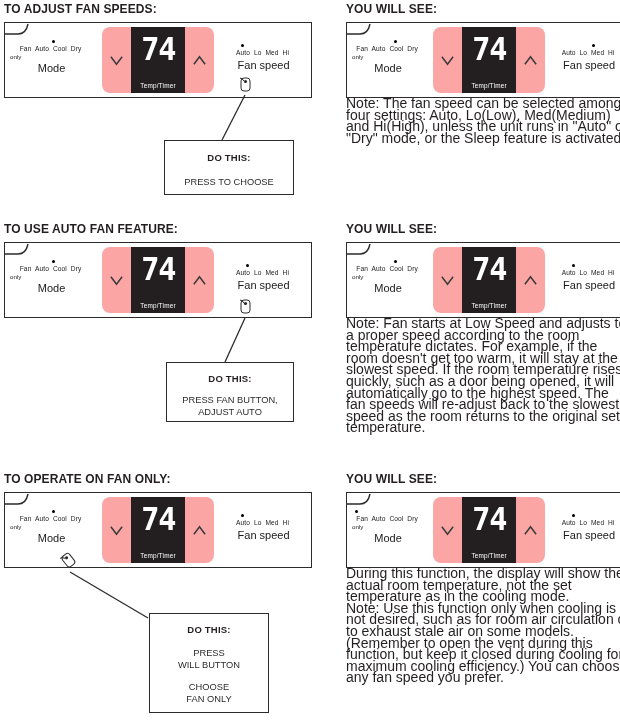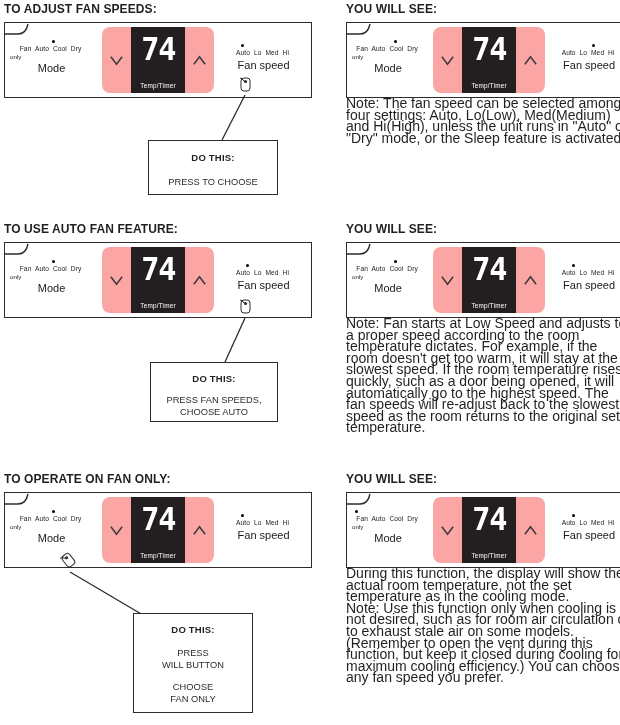--- a/index.html
+++ b/index.html
@@ -160,20 +160,21 @@
     pointer-events: none;
   }
 
   
   .do-this-box {
     position: absolute;
     border: 1.5px solid #2b2b2b;
     background: #ffffff;
     box-sizing: border-box;
     text-align: center;
+    margin-left: 16px;
   }
   .do-this-title {
     font-size: 9.5px;
     font-weight: bold;
     color: #231f20;
     letter-spacing: 0.2px;
   }
   .do-this-line {
     font-size: 9.3px;
     line-height: 12px;
@@ -419,22 +420,22 @@
     <p>Note: Fan starts at Low Speed and adjusts to a proper speed according to the room temperature dictates. For example, if the room doesn't get too warm, it will stay at the slowest speed. If the room temperature rises quickly, such as a door being opened, it will automatically go to the highest speed. The fan speeds will re-adjust back to the slowest speed as the room returns to the original set temperature.</p>
   </div>
 </div>
 
 <svg class="leader" style="left:0; top:0; width:620px; height:725px;">
   <line x1="245" y1="318" x2="225" y2="362" stroke="#2b2b2b" stroke-width="1.3"></line>
 </svg>
 
 <div class="do-this-box" style="left:150px; top:362px; width:128px; height:60px; padding-top:10px;">
   <div class="do-this-title">DO THIS:</div>
-  <div class="do-this-line" style="margin-top:10px;">PRESS FAN SPEEDS,</div>
-  <div class="do-this-line">CHOOSE AUTO</div>
+  <div class="do-this-line" style="margin-top:10px;">PRESS FAN BUTTON,</div>
+  <div class="do-this-line">ADJUST AUTO</div>
 </div>
 
 <div class="col-left" style="top:472px;">
   <div class="section-heading">TO OPERATE ON FAN ONLY:</div>
   <div class="panel">
     <div class="corner-curve">
       <svg width="34" height="14" viewBox="0 0 34 14">
           <path d="M0 12 H14 Q22 12 24 2" fill="none" stroke="#2b2b2b" stroke-width="1.4"></path>
         </svg>
     </div>

